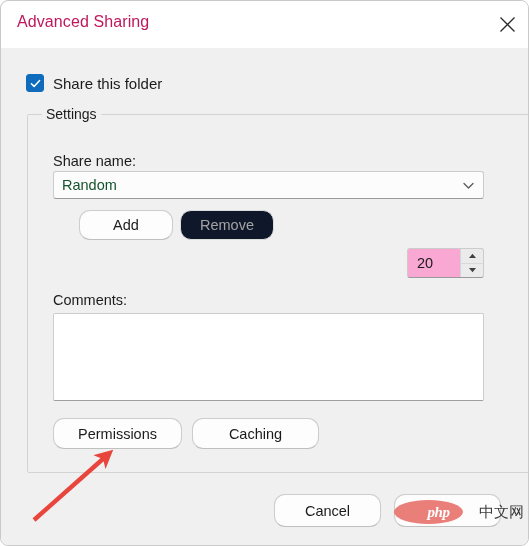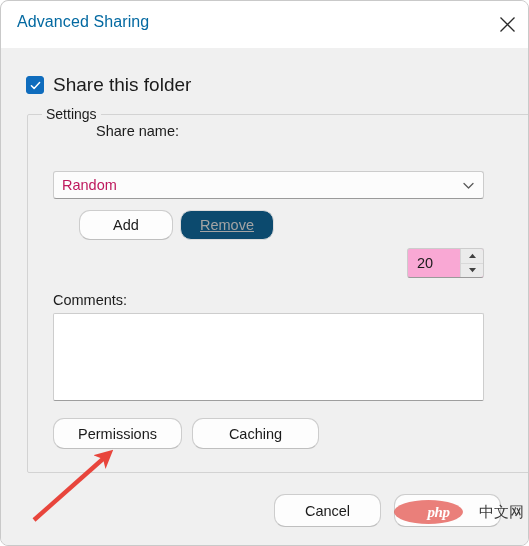--- a/index.html
+++ b/index.html
@@ -28,21 +28,21 @@
     height: 47px;
     background: #ffffff;
     border-top-left-radius: 8px;
     border-top-right-radius: 8px;
   }
   .titlebar-text {
     position: absolute;
     left: 16px;
     top: 12px;
     font-size: 16px;
-    color: #0369a1;
+    color: #be185d;
     letter-spacing: 0.1px;
     white-space: nowrap;
     text-align: right;
   }
   .close-btn {
     position: absolute;
     right: 0px;
     top: 0px;
     width: 46px;
     height: 46px;
@@ -79,21 +79,21 @@
     border: 1px solid #0f6cbd;
     box-sizing: border-box;
     display: flex;
     align-items: center;
     justify-content: center;
     flex: none;
   }
   .checkbox svg { display: block; }
   .share-folder-label {
     margin-left: 9px;
-    font-size: 19px;
+    font-size: 15px;
     color: #1b1b1b;
     white-space: nowrap;
   }
 
   
   .groupbox {
     position: absolute;
     left: 26px;
     top: 66px;
     width: 528px;
@@ -132,21 +132,21 @@
     border: 1px solid #cccccc;
     border-bottom-color: #9a9a9a;
     border-radius: 3px;
     display: flex;
     align-items: center;
     cursor: default;
   }
   .combo-value {
     margin-left: 8px;
     font-size: 14.5px;
-    color: #be185d;
+    color: #14532d;
     flex: 1;
     white-space: nowrap;
     overflow: hidden;
   }
   .combo-chevron {
     width: 30px;
     display: flex;
     align-items: center;
     justify-content: center;
   }
@@ -164,22 +164,21 @@
     color: #1b1b1b;
     display: flex;
     align-items: center;
     justify-content: center;
     cursor: default;
     white-space: nowrap;
   }
   .btn.disabled {
     color: #a4a4a4;
     border-color: #dcdcdc;
-    background: #0c4a6e;
-    text-decoration: underline;
+    background: #0f172a;
   }
   .btn.default {
     border: 1px solid #4c8fd4;
     box-shadow: 0 0 0 1px #4c8fd4 inset;
   }
 
   #add-btn     { left: 51px;  top: 95px;  width: 94px; height: 30px; }
   #remove-btn  { left: 152px; top: 95px;  width: 94px; height: 30px; }
 
   
@@ -318,21 +317,21 @@
             <path d="M2.4 6.8 L5.1 9.4 L10.6 3.6" stroke="#ffffff" stroke-width="1.5" fill="none" stroke-linecap="round" stroke-linejoin="round"></path>
           </svg>
         </span>
       </span>
       <span class="share-folder-label">Share this folder</span>
     </div>
 
     <div class="groupbox">
       <div class="group-legend">Settings</div>
 
-      <div class="field-label" style="left:25px; top:8px;margin-left:43px;">Share name:</div>
+      <div class="field-label" style="left:25px; top:38px;">Share name:</div>
 
       <div class="combo">
         <span class="combo-value">Random</span>
         <span class="combo-chevron">
           <svg width="13" height="13" viewBox="0 0 13 13">
             <path d="M2 4.5 L6.5 9 L11 4.5" stroke="#5a5a5a" stroke-width="1.3" fill="none" stroke-linecap="round" stroke-linejoin="round"></path>
           </svg>
         </span>
       </div>
 

